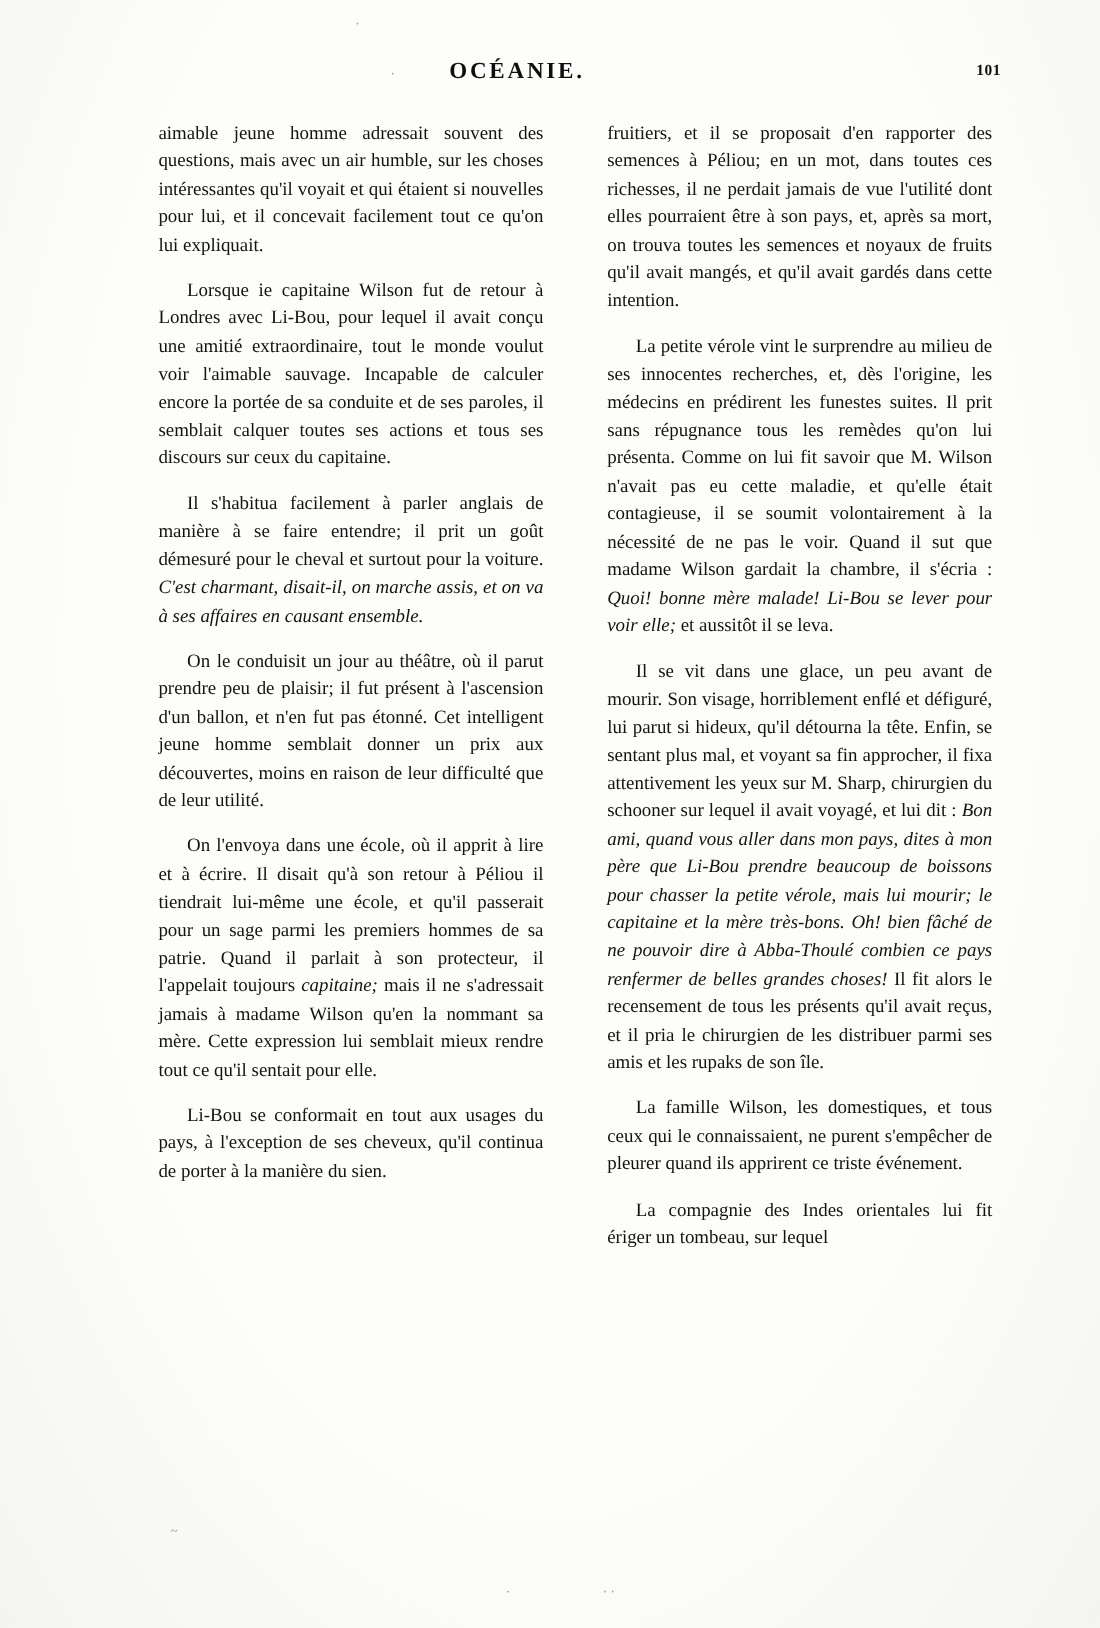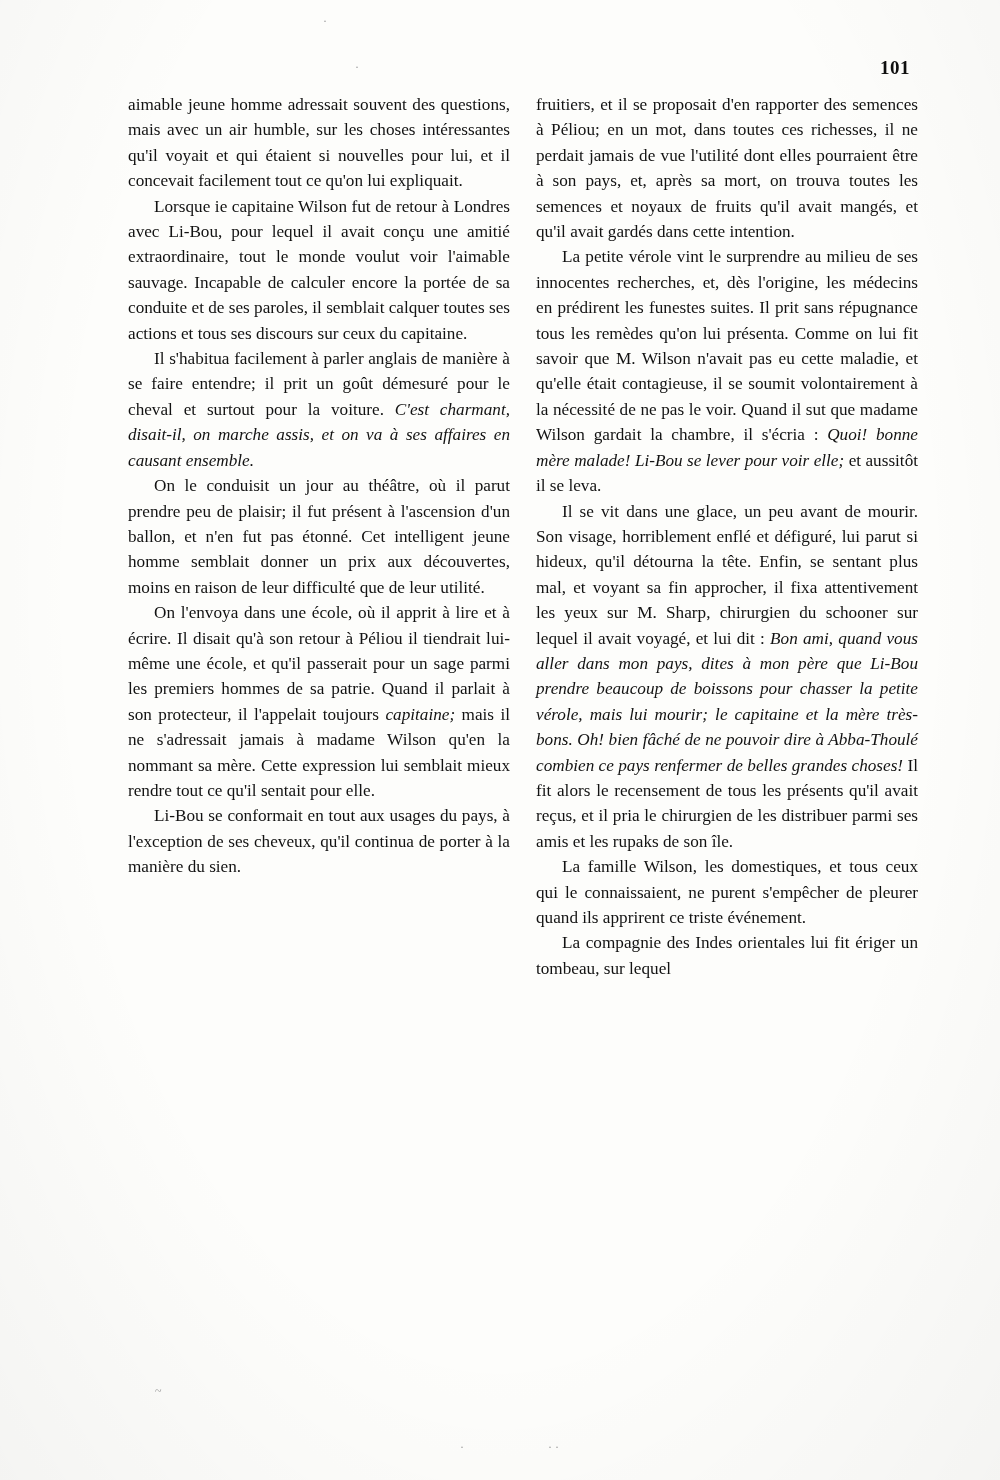--- a/index.html
+++ b/index.html
@@ -48,21 +48,21 @@
     font-size: 21px;
     letter-spacing: 2.5px;
     color: #0e0e0e;
   }
   .page-number {
     position: absolute;
     right: 0;
     top: 5px;
     font-family: "Liberation Serif", serif;
     font-weight: bold;
-    font-size: 19px;
+    font-size: 14px;
     color: #0e0e0e;
     letter-spacing: 0.5px;
   }
   .columns {
     position: absolute;
     left: 128px;
     top: 92px;
     width: 790px;
     height: 1290px;
     display: flex;
@@ -71,21 +71,21 @@
   .col {
     width: 382px;
     font-size: 17.2px;
     line-height: 25.4px;
     text-align: justify;
     text-justify: inter-word;
     color: #121212;
     font-family: "Liberation Serif", serif;
   }
   .col p {
-    margin: 0;
+    margin: 16px;
     text-indent: 26px;
     hyphens: auto;
     -webkit-hyphens: auto;
   }
   .col p.noindent {
     text-indent: 0;
   }
   .col p em, .col p i {
     font-style: italic;
   }
@@ -102,20 +102,21 @@
   .mark-bottom-right { left: 548px; top: 1440px; }
 </style>
 </head>
 <body>
 
 <div class="page">
 
   <div class="paper-tint"></div>
 
   <div class="header">
+    <div class="header-title">OCÉANIE.</div>
     <div class="page-number">101</div>
   </div>
 
   <span class="faint-mark mark-top">·</span>
   <span class="faint-mark mark-headdot">·</span>
 
   <div class="columns">
 
     <div class="col">
       <p class="noindent">aimable jeune homme adressait souvent des questions, mais avec un air humble, sur les choses intéressantes qu'il voyait et qui étaient si nouvelles pour lui, et il concevait facilement tout ce qu'on lui expliquait.</p>

